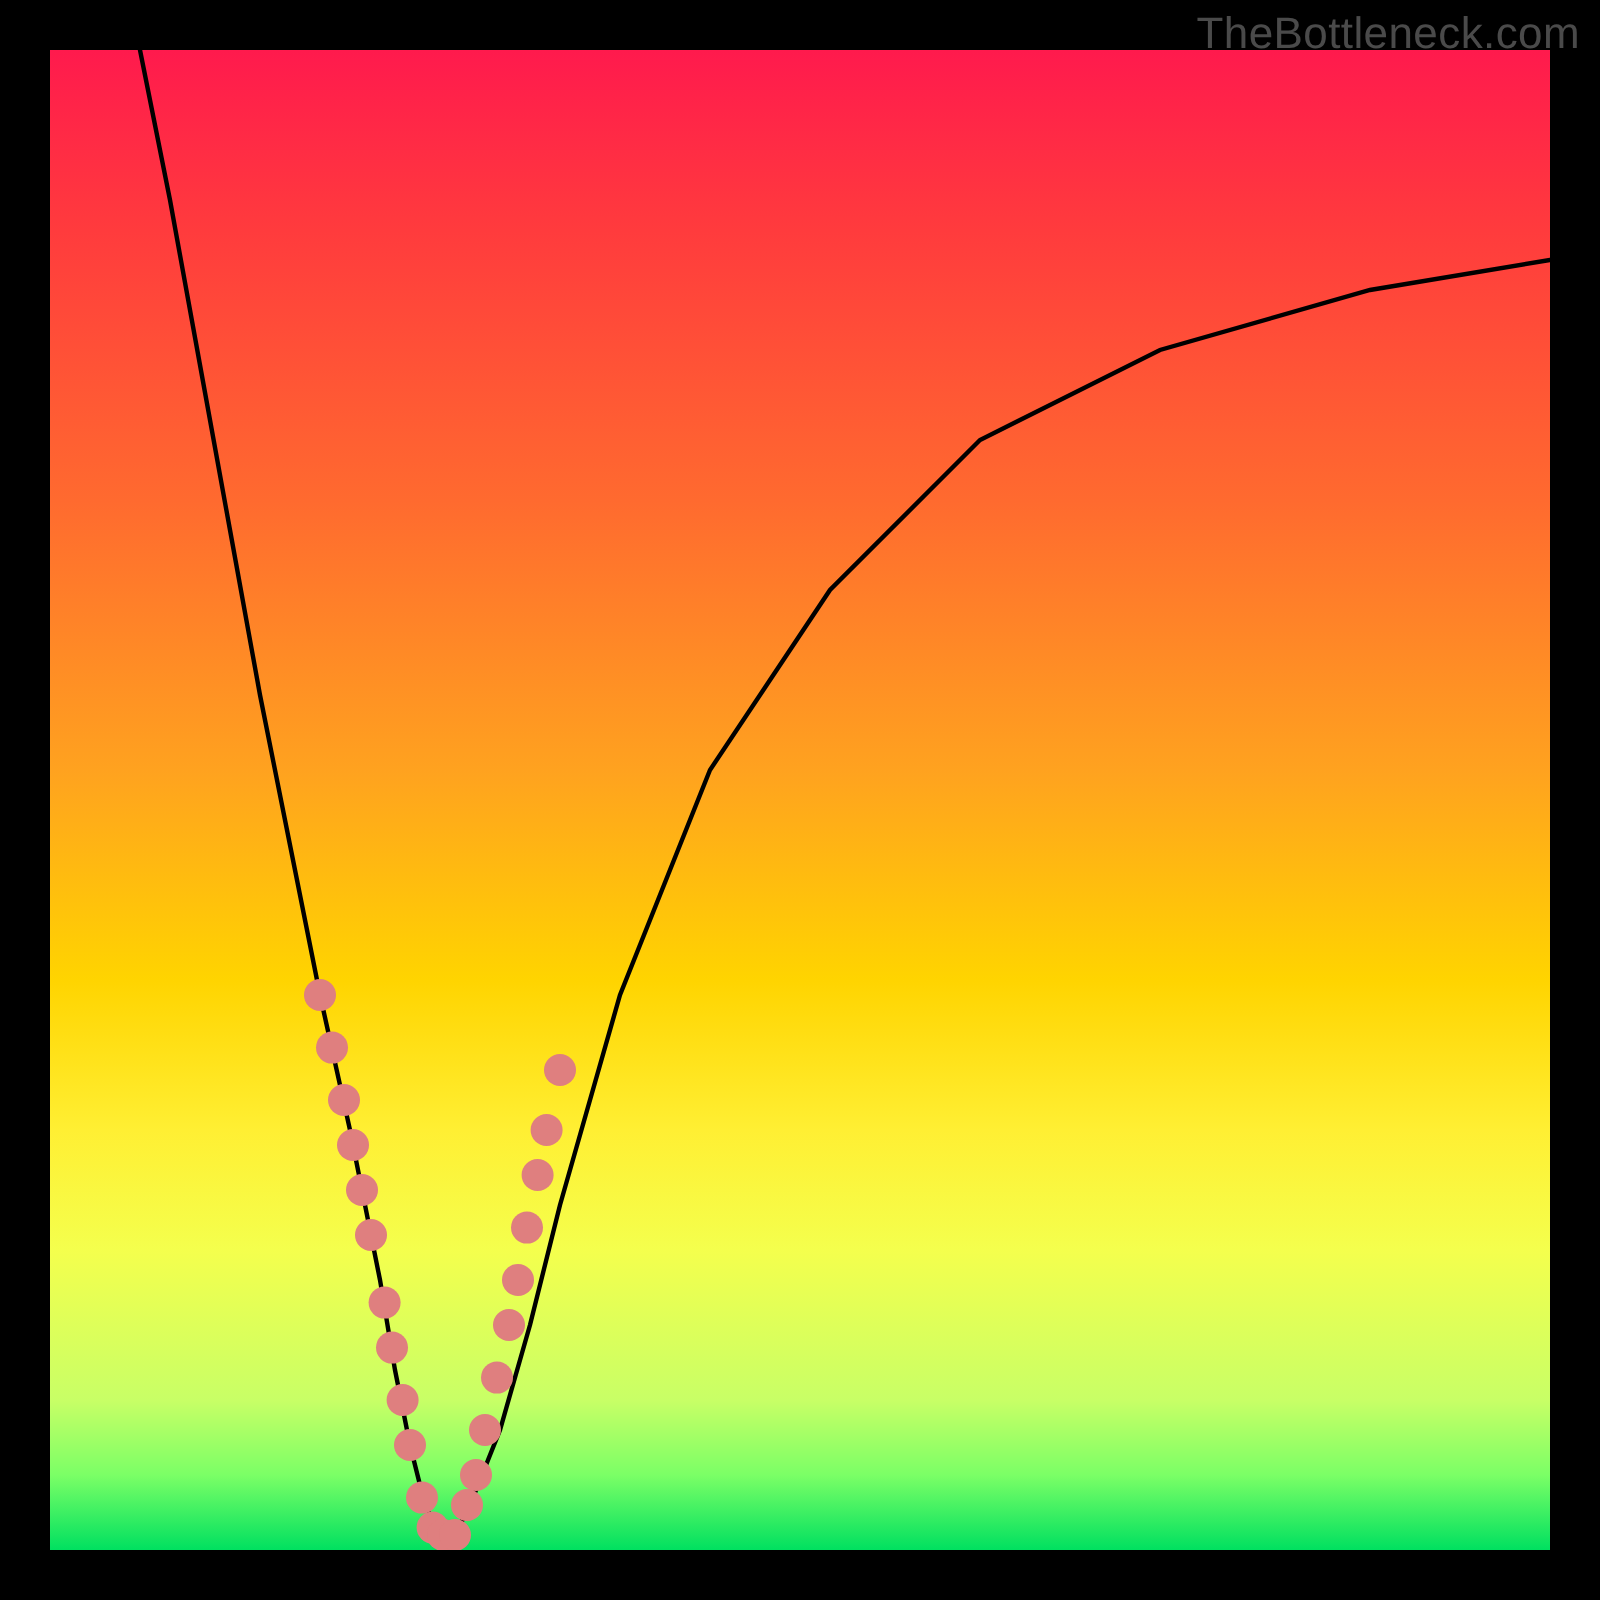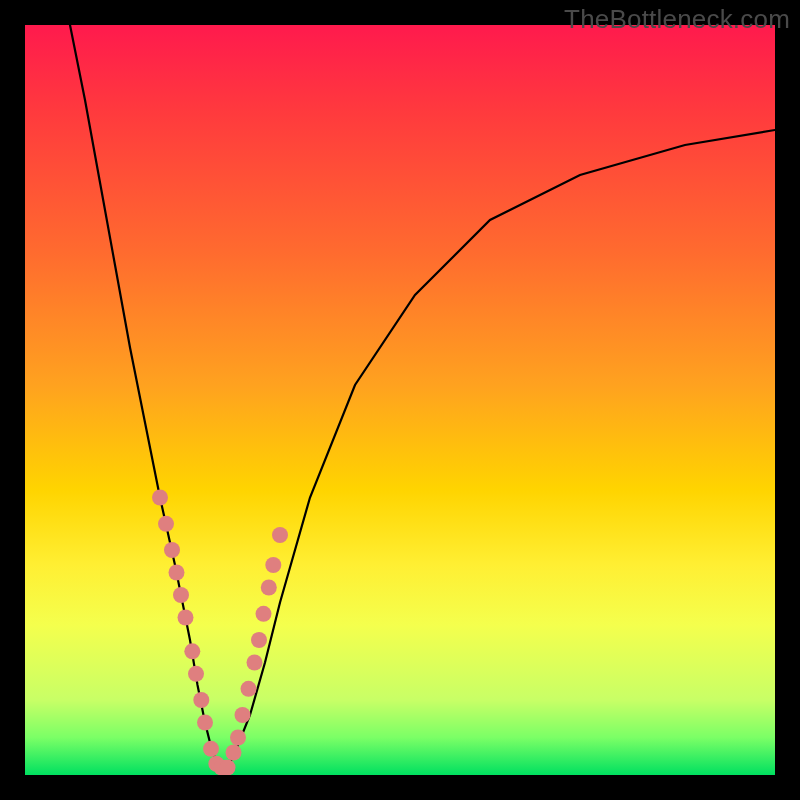--- a/index.html
+++ b/index.html
@@ -36,21 +36,21 @@
       #c8ff66 90%,
       #7bff66 95%,
       #00e060 100%
     );
   }
   .watermark {
     position: absolute;
     top: 4px;
     right: 10px;
     color: #4a4a4a;
-    font-size: 26px;
+    font-size: 22px;
     font-weight: 500;
     letter-spacing: 0.2px;
     user-select: none;
   }
   svg.curve {
     position: absolute;
     left: 0;
     top: 0;
     width: 750px;
     height: 750px;

